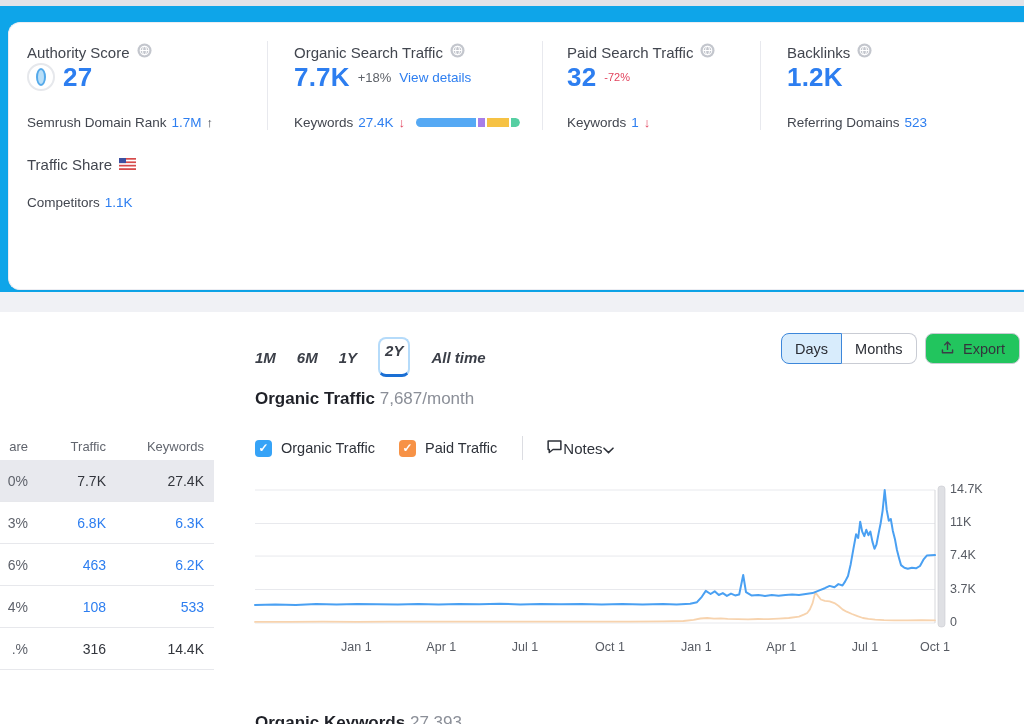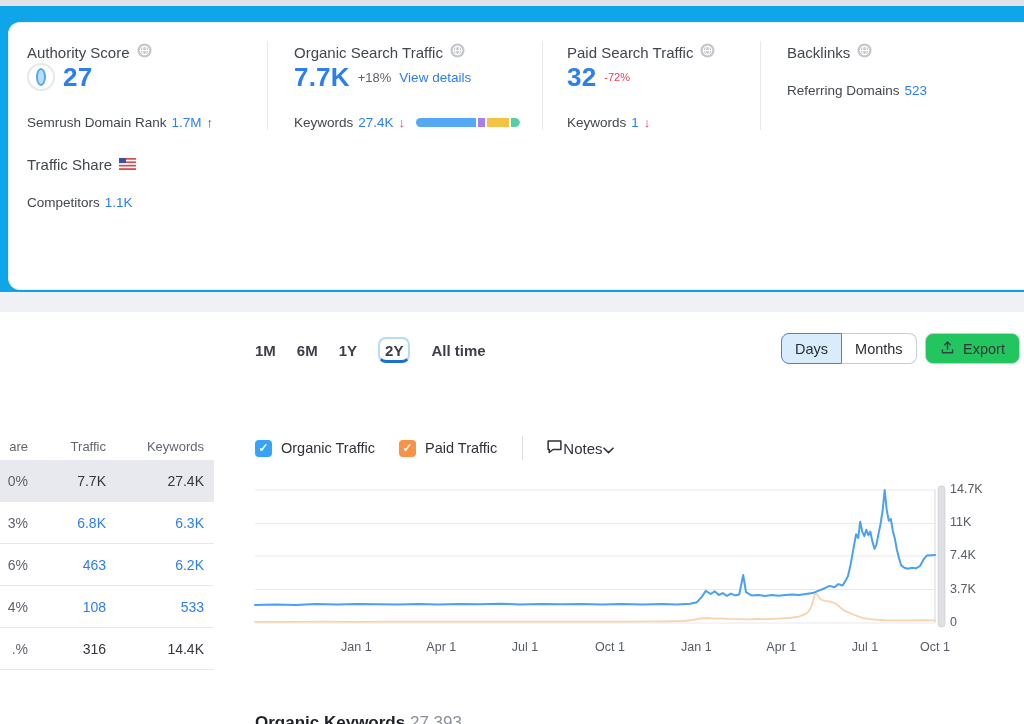--- a/index.html
+++ b/index.html
@@ -55,23 +55,23 @@
   .st-row.hl { background:#e8e9ee; }
   .cell-share { width:28px; text-align:right; color:#5f636c; }
   .cell-traffic { width:78px; text-align:right; }
   .cell-kw { width:98px; text-align:right; }
   .dark { color:#33363d; }
   .bluev { color:#2d7ef0; }
 
   
   .ranges { position:absolute; left:255px; top:25px; display:flex; align-items:center; gap:21px;
     font-size:15px; font-weight:600; color:#3b3f48; }
-  .range { cursor:pointer; padding:4px 0; }
+  .range { cursor:pointer; padding:4px 0;font-style:italic; }
   .range-active { border:2px solid #b5dbfa; border-bottom:3px solid #1a6fd4; border-radius:8px;
-    padding:3px 5px 1px 5px; background:#fff; }
+    padding:3px 5px 15px 5px; background:#fff; }
 
   
   .toggle-group { position:absolute; left:781px; top:21px; display:flex; height:31px; font-size:14.5px; color:#2b2e35; }
   .tg-days { display:flex; align-items:center; padding:0 13px; background:#d8ecfc;
     border:1px solid #3d87da; border-radius:8px 0 0 8px; cursor:pointer; }
   .tg-months { display:flex; align-items:center; padding:0 13px; background:#fff;
     border:1px solid #c9ccd4; border-left:none; border-radius:0 8px 8px 0; cursor:pointer; }
   .export-btn { position:absolute; left:925px; top:21px; height:31px; display:flex; align-items:center; gap:8px;
     padding:0 14px; background:#22c55e; border:1px solid #c9ccd4; border-radius:8px;
     font-size:14.5px; color:#33363c; font-family:"Liberation Sans", sans-serif; cursor:pointer; }
@@ -200,20 +200,23 @@
             <span>
               <svg width="15" height="15" viewBox="0 0 16 16">
                   <circle cx="8" cy="8" r="7.5" fill="#c3c6cd"></circle>
                   <g stroke="#fff" stroke-width="1.1" fill="none">
                     <circle cx="8" cy="8" r="4.6"></circle>
                     <ellipse cx="8" cy="8" rx="2" ry="4.6"></ellipse>
                     <path d="M3.4 8h9.2"></path>
                   </g>
                 </svg>
             </span>
+          </div>
+          <div class="m-value-row">
+            <span class="big-num">1.2K</span>
           </div>
           <div class="m-foot">
             <span>Referring Domains</span>
             <a class="link">523</a>
           </div>
         </div>
       </div>
 
       <div class="traffic-share">
         <div class="m-label-row">
@@ -291,20 +294,24 @@
       <span>
         <svg width="15" height="15" viewBox="0 0 16 16" fill="none" stroke="#3a3e46" stroke-width="1.5" stroke-linecap="round" stroke-linejoin="round">
             <path d="M8 10V2.6"></path>
             <path d="M5 5.2l3-3 3 3"></path>
             <path d="M2.6 10.6v3h10.8v-3"></path>
           </svg>
       </span>
       <span>Export</span>
     </button>
 
+    <div class="chart-heading">
+      <span class="h-title">Organic Traffic</span>
+      <span class="h-value">7,687/month</span>
+    </div>
 
     <div class="legend-row">
       <span class="chk chk-blue">✓</span>
       <span class="legend-label">Organic Traffic</span>
       <span style="width:24px"></span>
       <span class="chk chk-orange">✓</span>
       <span class="legend-label">Paid Traffic</span>
       <span style="width:1px;height:24px;background:#dcdde2;margin:0 23px 0 25px"></span>
       <span class="notes">
         <span>

